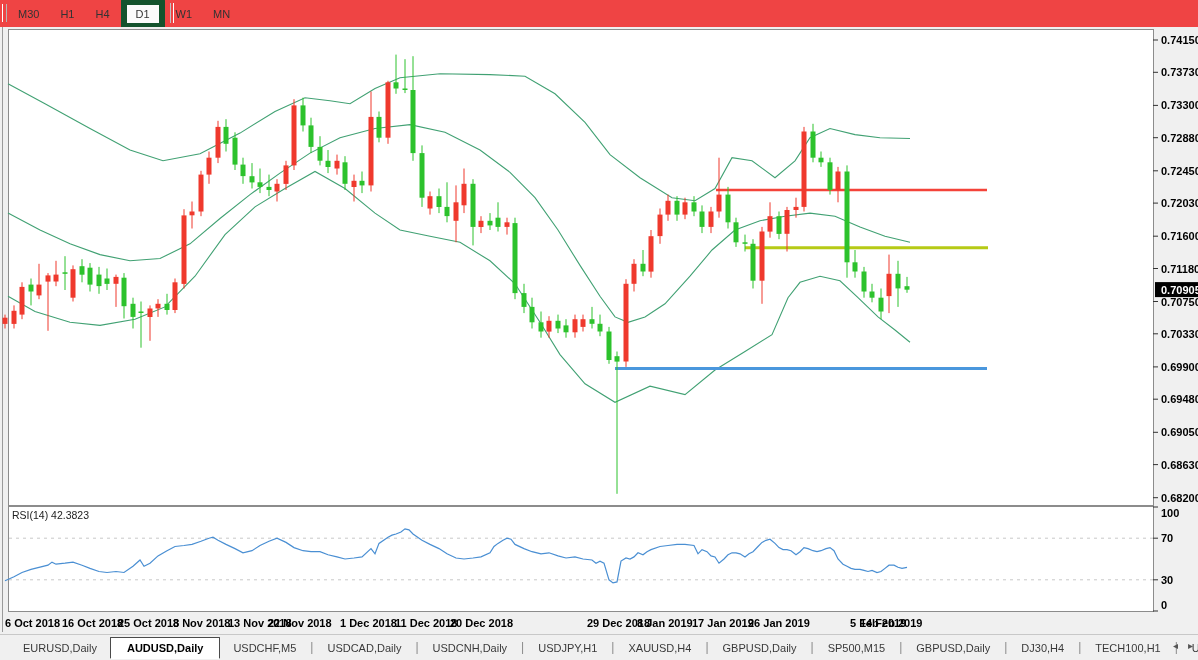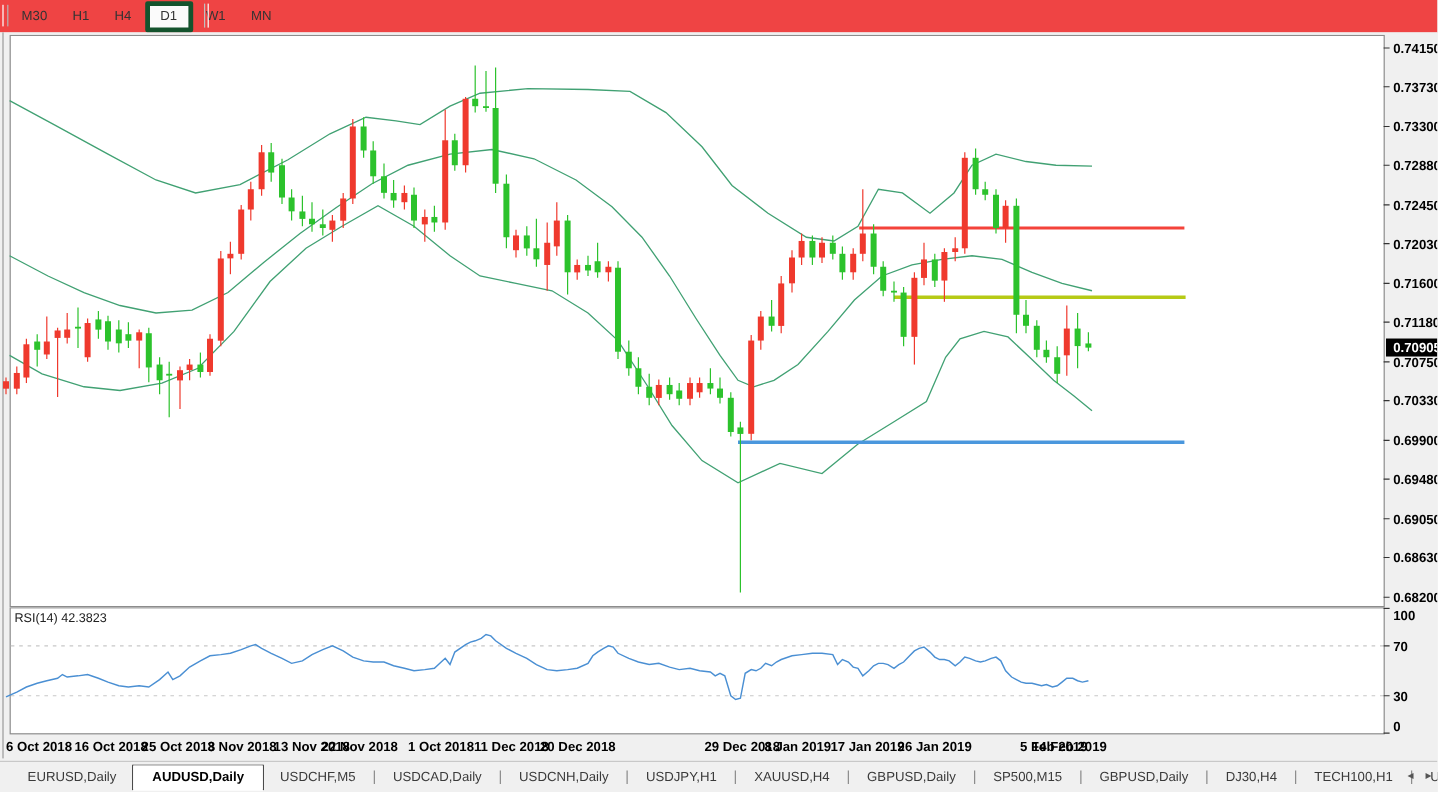--- a/index.html
+++ b/index.html
@@ -2,21 +2,21 @@
 <html><head>
 <meta charset="utf-8">
 <style>
   html,body{margin:0;padding:0;background:#f0f0f0;font-family:"Liberation Sans",sans-serif;}
   .window{position:relative;width:1198px;height:660px;background:#f0f0f0;overflow:hidden;}
   
   .toolbar{position:absolute;left:0;top:0;width:1198px;height:27px;background:#ef4444;}
   .toolbar .grip{position:absolute;left:2px;top:4px;width:3px;height:18px;border-left:1px solid #fff;border-right:1px solid #b5b5b5;}
   .tfwrap{position:absolute;left:8px;top:2px;display:flex;align-items:center;height:23px;}
   .tfbtn{font-size:11px;color:#333;padding:3px 9px;margin-right:1px;border:1px solid transparent;cursor:default;}
-  .tfbtn.active{background:#fbfbfb;border:4px solid #14532d;border-radius:2px;}
+  .tfbtn.active{background:#fbfbfb;border:6px solid #14532d;border-radius:2px;}
   .tb-sep{position:absolute;left:170px;top:3px;width:2px;height:20px;border-left:1px solid #c0c0c0;border-right:1px solid #ffffff;}
   
   .chart-wrap{position:absolute;left:0;top:27px;width:1198px;height:607px;background:#f0f0f0;}
   .win-edge{position:absolute;left:2px;top:0;width:1px;height:605px;background:#9a9a9a;}
   #price-svg{position:absolute;left:0;top:2px;}
   #rsi-svg{position:absolute;left:0;top:479px;}
   .chart-title{position:absolute;left:14px;top:7px;font-size:11.5px;font-weight:bold;color:#1b1b1b;letter-spacing:0;}
   .chart-title .tri{font-size:8px;position:relative;top:-1px;margin-right:6px;color:#222;}
   .chart-title .ohlc{margin-left:8px;font-weight:bold;}
   .rsi-label{position:absolute;left:12px;top:482px;font-size:10.5px;color:#222;}
@@ -325,21 +325,21 @@
       </svg>
     <div class="rsi-label">RSI(14) 42.3823</div>
 
     <div class="date-axis">
         <span style="left: 5px;">6 Oct 2018</span>
         <span style="left: 62px;">16 Oct 2018</span>
         <span style="left: 118px;">25 Oct 2018</span>
         <span style="left: 173px;">3 Nov 2018</span>
         <span style="left: 228px;">13 Nov 2018</span>
         <span style="left: 268px;">22 Nov 2018</span>
-        <span style="left: 340px;">1 Oct 2018</span>
+        <span style="left: 340px;">1 Dec 2018</span>
         <span style="left: 395px;">11 Dec 2018</span>
         <span style="left: 450px;">20 Dec 2018</span>
         <span style="left: 587px;">29 Dec 2018</span>
         <span style="left: 637px;">8 Jan 2019</span>
         <span style="left: 692px;">17 Jan 2019</span>
         <span style="left: 748px;">26 Jan 2019</span>
         <span style="left: 804px; padding-left: 46px;">5 Feb 2019</span>
         <span style="left: 860px;">14 Feb 2019</span>
       </div>
   </div>

